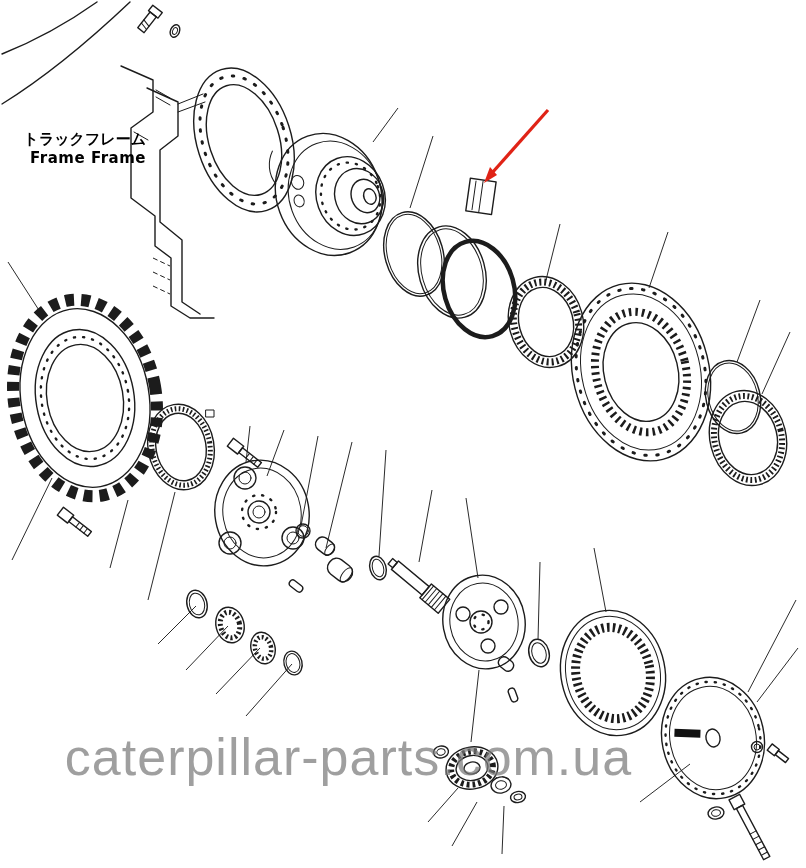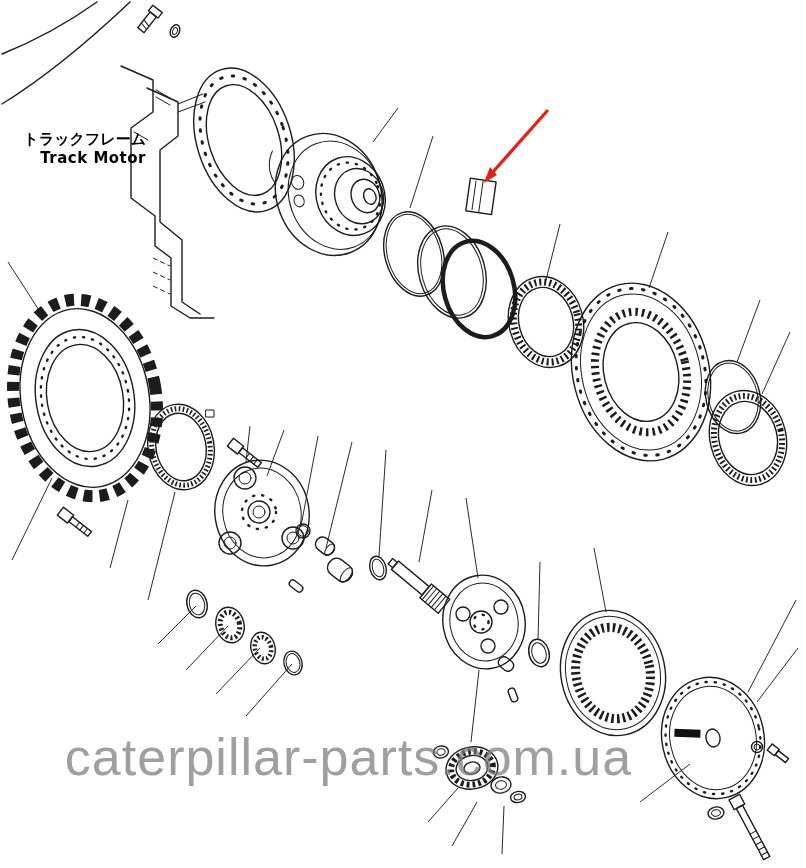--- a/index.html
+++ b/index.html
@@ -297,18 +297,18 @@
 
   <g>
     <line x1="548" y1="110" x2="492" y2="173" stroke="#e02316" stroke-width="3.2"></line>
     <polygon points="484,183 497,175 490,167" fill="#e02316"></polygon>
   </g>
 
 </svg>
 
 <div class="lbl" id="track-frame-label">
   <div class="jp">トラックフレーム</div>
-  <div class="en">Track Motor</div>
+  <div class="en">Frame Frame</div>
 </div>
 
 <div class="watermark">caterpillar-parts.com.ua</div>
 
 </div>
 
 </body></html>

